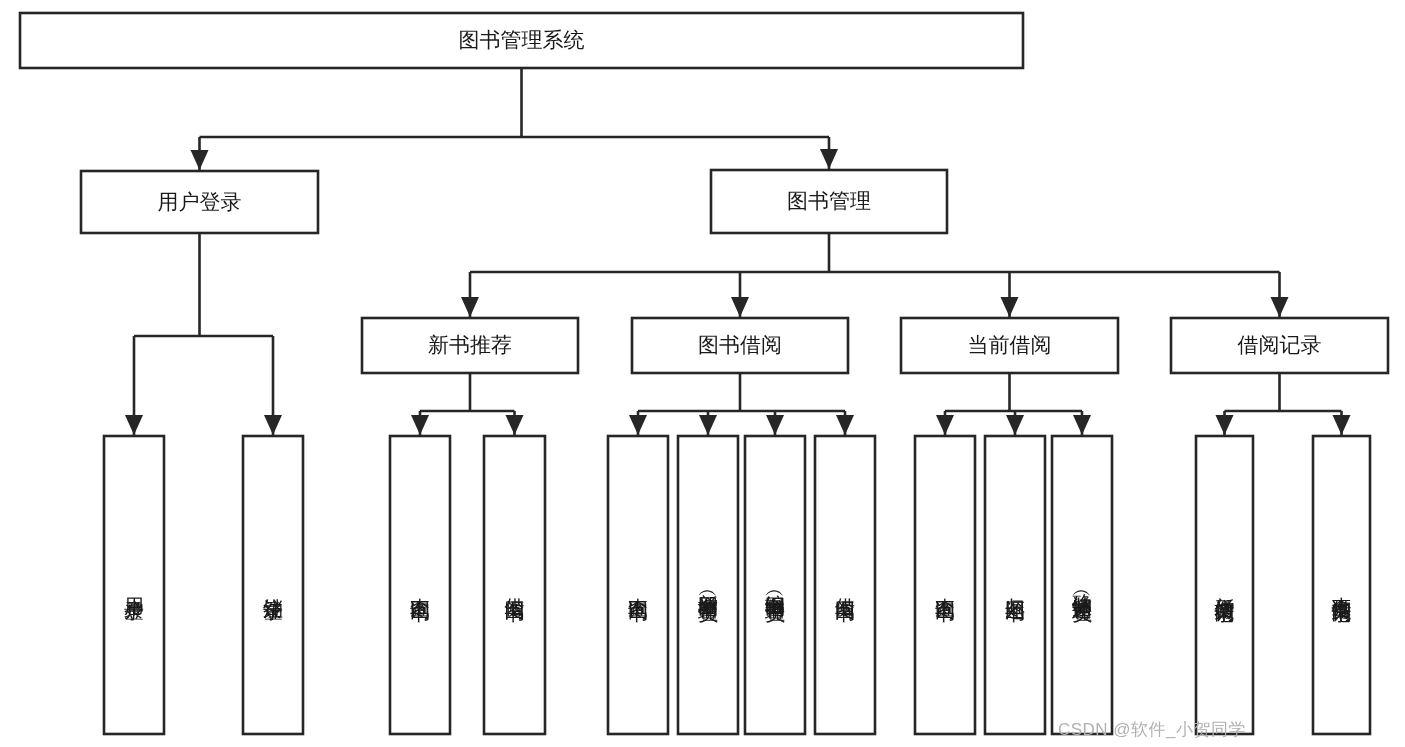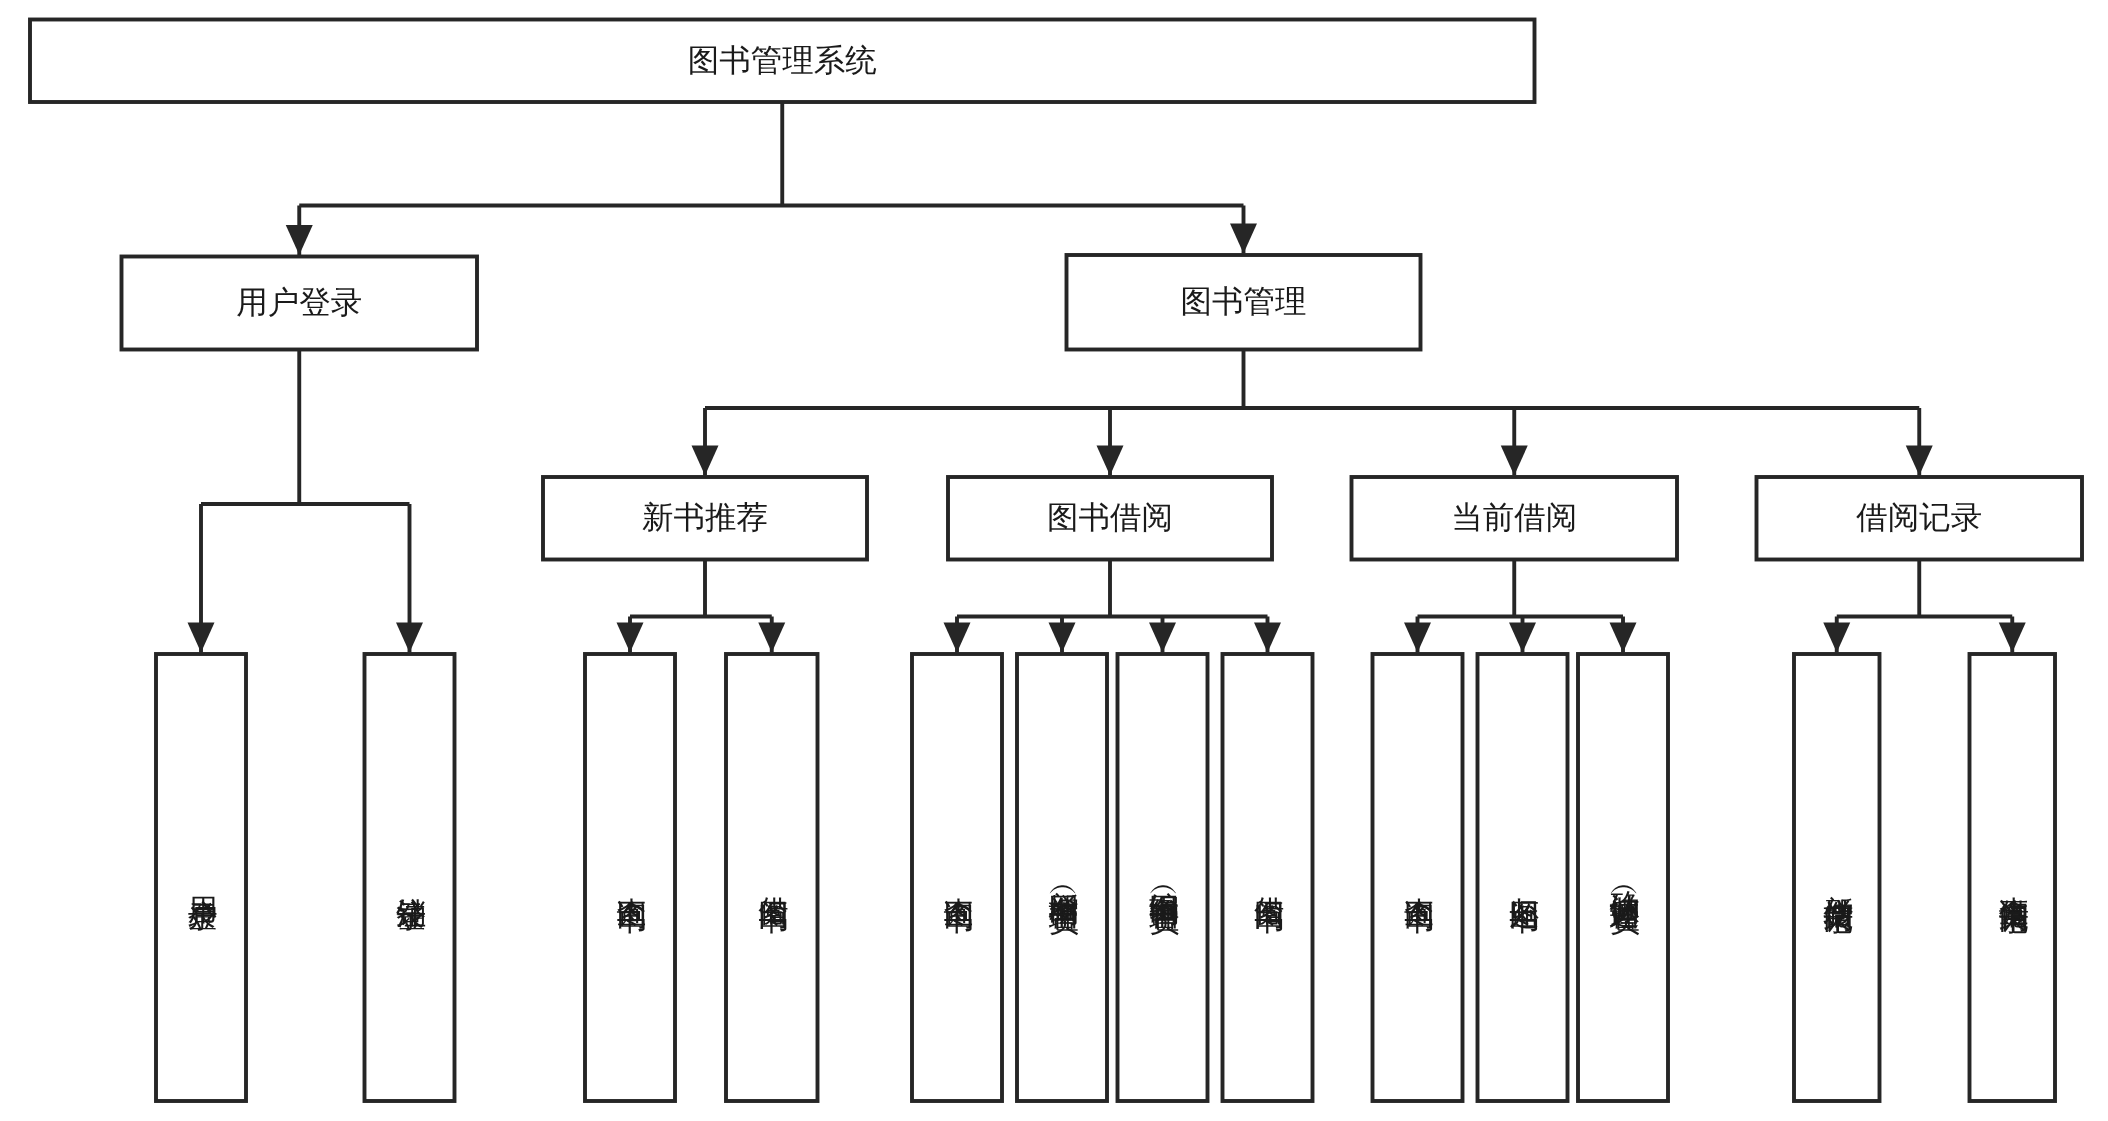--- a/index.html
+++ b/index.html
@@ -177,14 +177,15 @@
       <div class="node-label-v" style="left: 678px; top: 436px; width: 60px; height: 298px;">新增图书（管理员）</div>
       <div class="node-label-v" style="left: 745px; top: 436px; width: 60px; height: 298px;">编辑图书（管理员）</div>
       <div class="node-label-v" style="left: 815px; top: 436px; width: 60px; height: 298px;">借阅图书</div>
       <div class="node-label-v" style="left: 915px; top: 436px; width: 60px; height: 298px;">查询图书</div>
       <div class="node-label-v" style="left: 985px; top: 436px; width: 60px; height: 298px;">归还图书</div>
       <div class="node-label-v" style="left: 1052px; top: 436px; width: 60px; height: 298px;">确认归还（管理员）</div>
       <div class="node-label-v" style="left: 1196px; top: 436px; width: 57px; height: 298px;">新增借阅记录</div>
       <div class="node-label-v" style="left: 1313px; top: 436px; width: 57px; height: 298px;">查询借阅记录</div>
     </div>
 
+  <div id="watermark">CSDN @软件_小贺同学</div>
 
 </div>
 
 </body></html>

